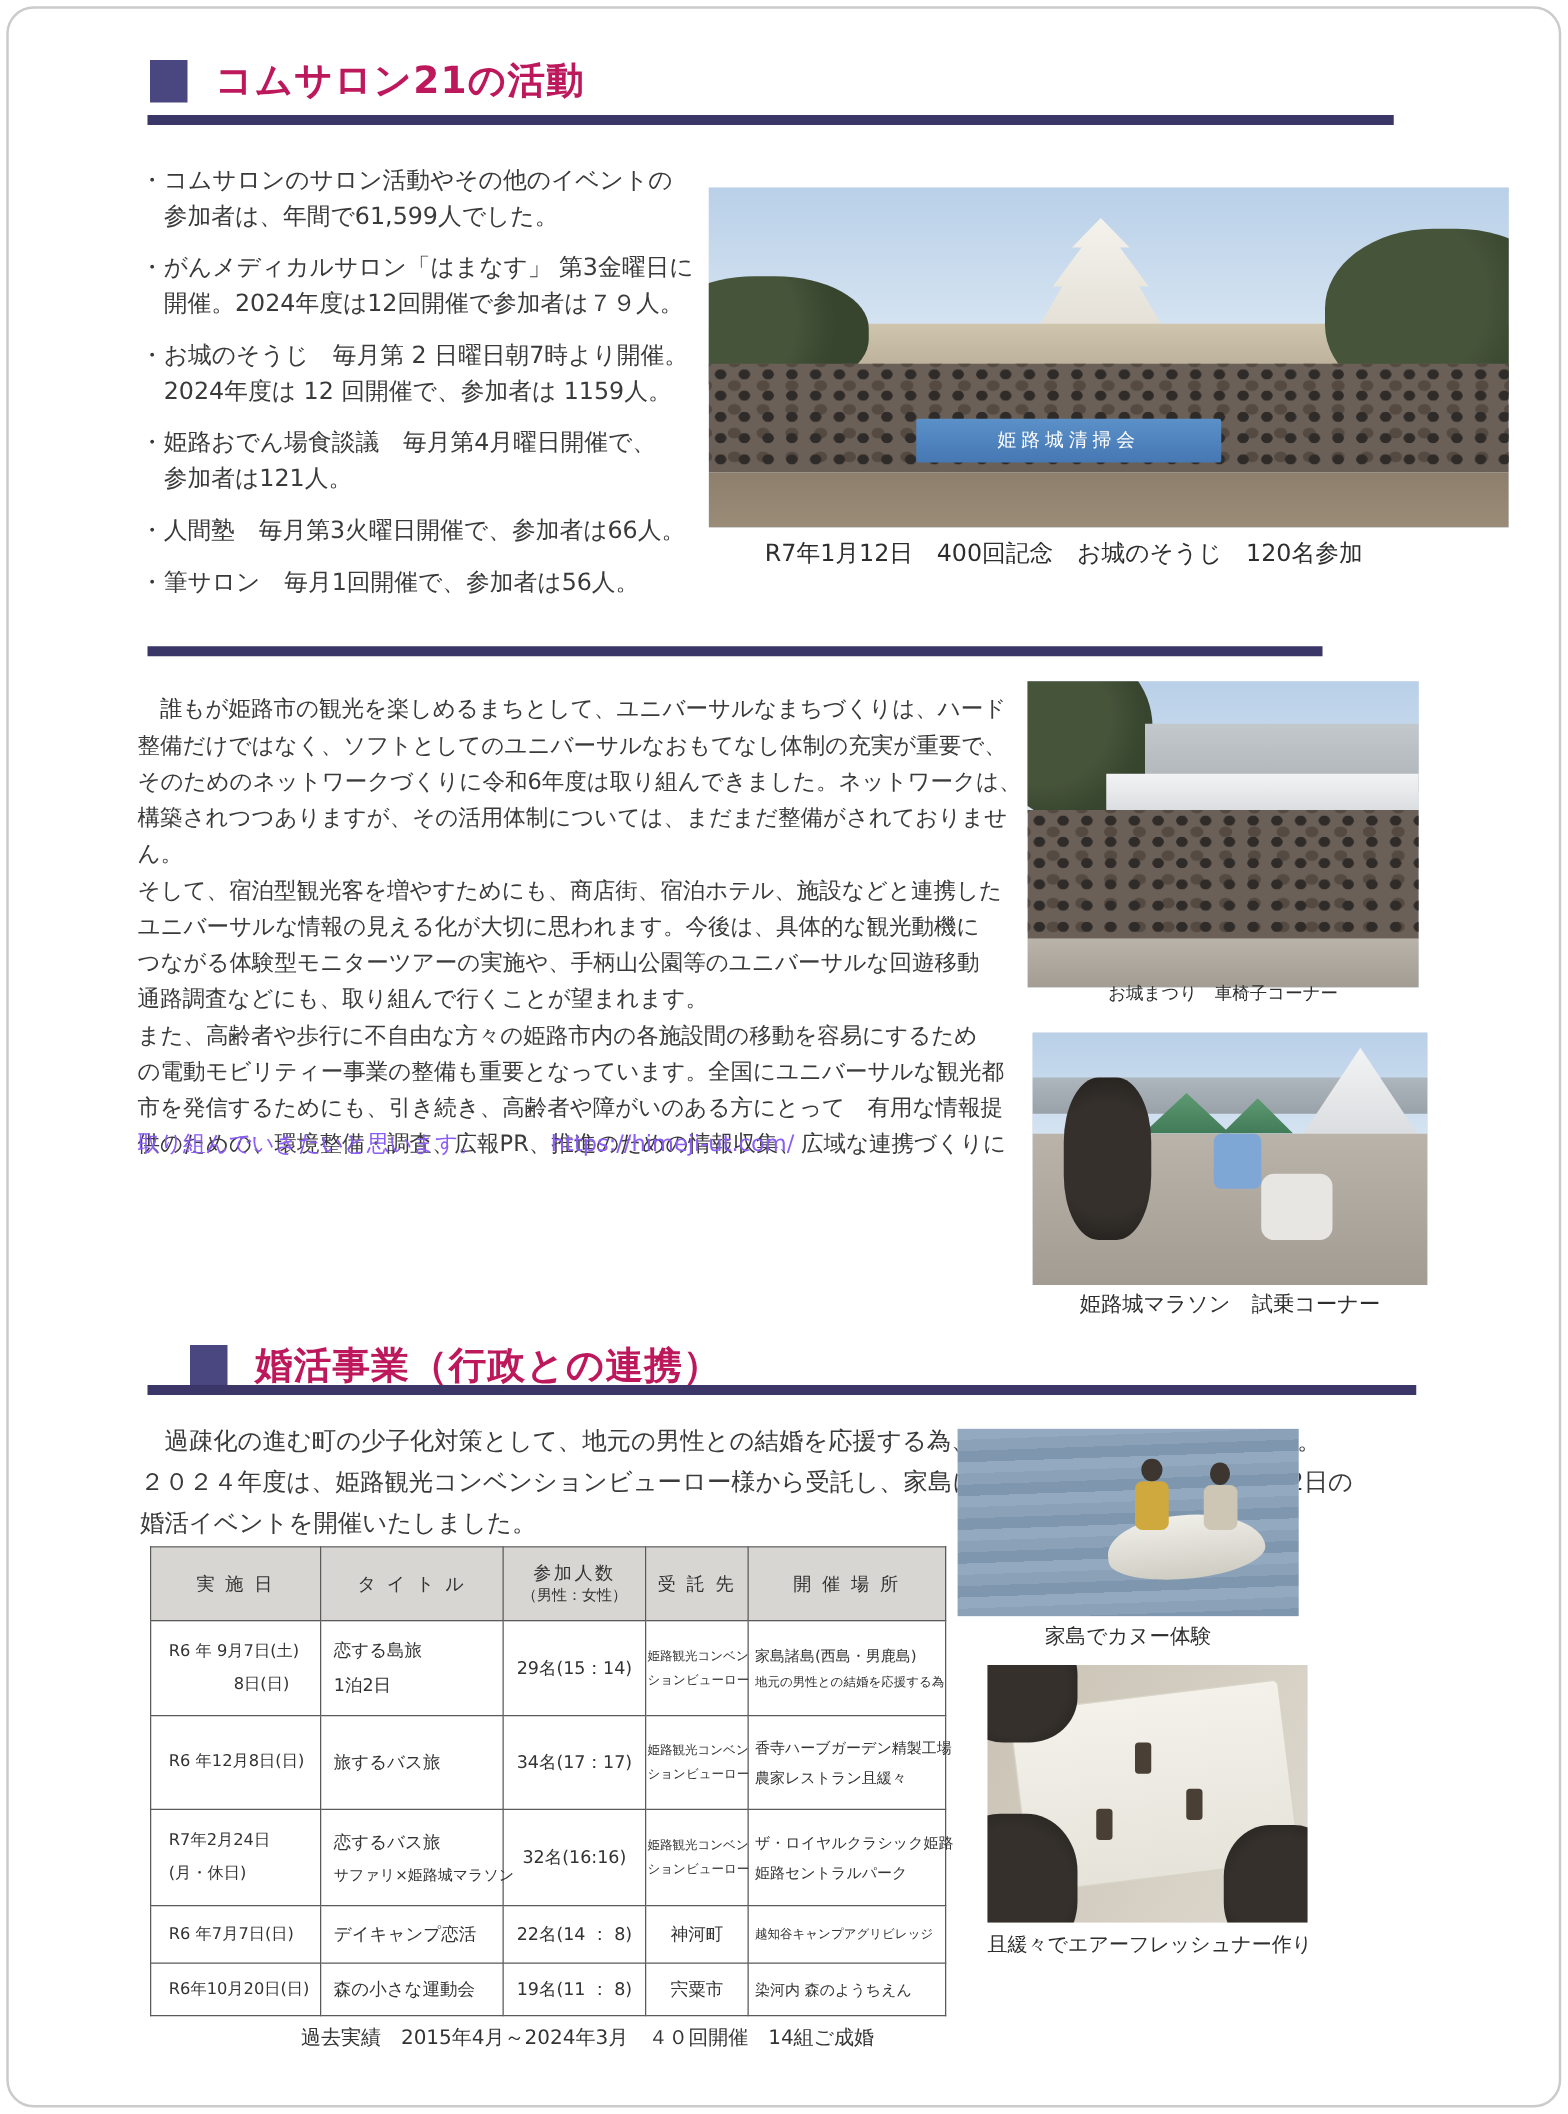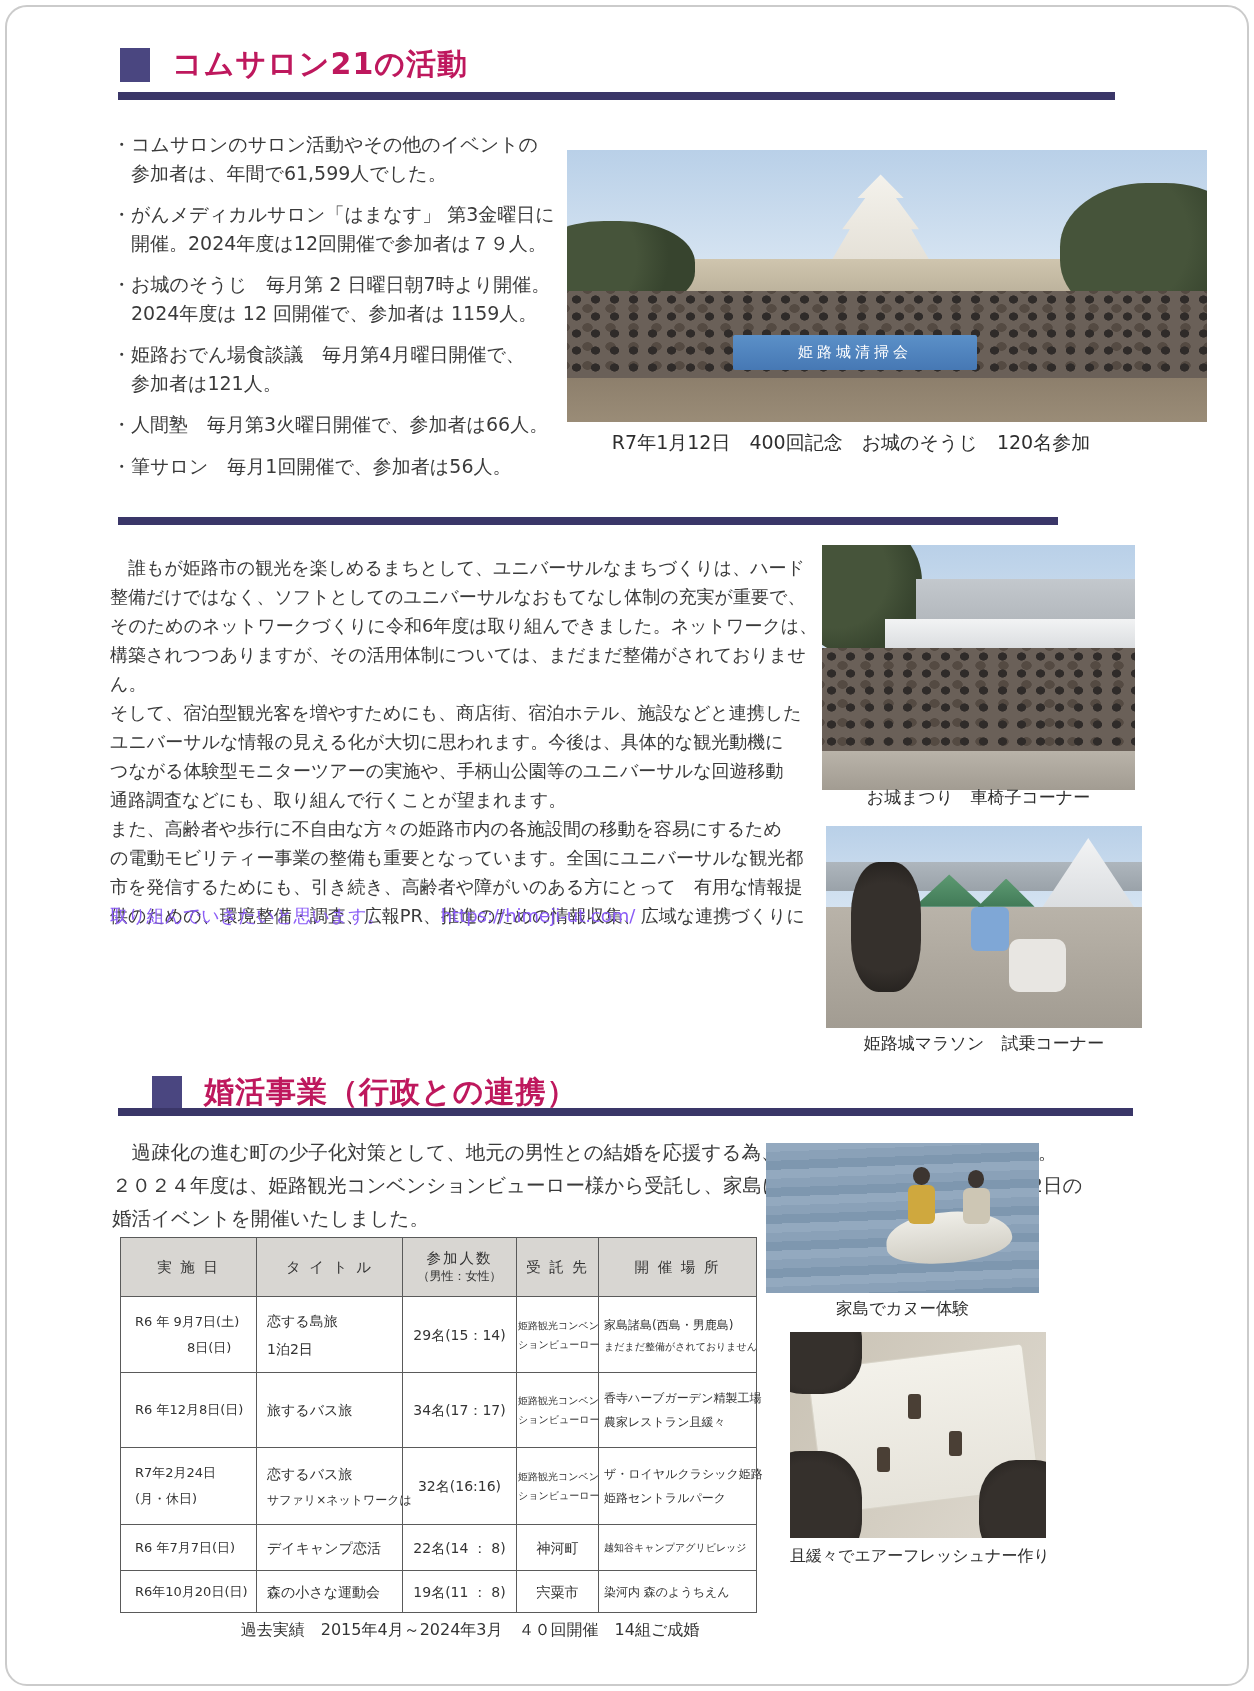--- a/index.html
+++ b/index.html
@@ -122,21 +122,21 @@
   </div>
 
   <div class="photo" style="left:822px;top:545px;width:313px;height:245px;">
     <div class="ph-sky"></div>
     <div class="ph-trees" style="left:-8%;top:-10%;width:40%;height:55%;"></div>
     <div class="ph-bldg" style="left:30%;top:14%;width:70%;height:22%;background:linear-gradient(#c3c8cd,#aeb3b8);"></div>
     <div class="ph-tent-w" style="left:20%;top:30%;width:80%;height:14%;clip-path:none;"></div>
     <div class="ph-crowd" style="left:0;top:42%;width:100%;height:42%;"></div>
     <div class="ph-road" style="left:0;top:84%;width:100%;height:16%;"></div>
   </div>
-  <div class="caption" style="left:822px;top:786px;width:313px;font-size:17px;">お城まつり　車椅子コーナー</div>
+  <div class="caption" style="left:822px;top:786px;width:313px;font-size:14px;">お城まつり　車椅子コーナー</div>
 
   <div class="photo" style="left:826px;top:826px;width:316px;height:202px;">
     <div class="ph-sky"></div>
     <div class="ph-bldg" style="left:0;top:18%;width:100%;height:14%;background:linear-gradient(#aeb6bd,#9aa2a9);"></div>
     <div class="ph-tent-g" style="left:28%;top:24%;width:22%;height:16%;"></div>
     <div class="ph-tent-g" style="left:48%;top:26%;width:18%;height:14%;"></div>
     <div class="ph-tent-w" style="left:66%;top:6%;width:34%;height:40%;"></div>
     <div class="ph-road" style="left:0;top:40%;width:100%;height:60%;"></div>
     <div class="ph-sleeve" style="left:8%;top:18%;width:22%;height:64%;"></div>
     <div class="ph-vest" style="left:46%;top:40%;width:12%;height:22%;background:#7fa7d6;"></div>
@@ -204,21 +204,21 @@
           </td>
           <td class="c2">
             <div>29名(15：14)</div>
           </td>
           <td class="c3">
             <div class="xs">姫路観光コンベン</div>
             <div class="xs">ションビューロー</div>
           </td>
           <td class="c4">
             <div>家島諸島(西島・男鹿島)</div>
-            <div class="xs">まだまだ整備がされておりません</div>
+            <div class="xs">地元の男性との結婚を応援する為</div>
           </td>
         </tr>
         <tr class="r1">
           <td class="c0">
             <div>R6 年12月8日(日)</div>
           </td>
           <td class="c1">
             <div>旅するバス旅</div>
           </td>
           <td class="c2">
@@ -233,21 +233,21 @@
             <div>農家レストラン且緩々</div>
           </td>
         </tr>
         <tr class="r2">
           <td class="c0">
             <div>R7年2月24日</div>
             <div>(月・休日)</div>
           </td>
           <td class="c1">
             <div>恋するバス旅</div>
-            <div class="sm">サファリ×ネットワークは</div>
+            <div class="sm">サファリ×姫路城マラソン</div>
           </td>
           <td class="c2">
             <div>32名(16:16)</div>
           </td>
           <td class="c3">
             <div class="xs">姫路観光コンベン</div>
             <div class="xs">ションビューロー</div>
           </td>
           <td class="c4">
             <div>ザ・ロイヤルクラシック姫路</div>

